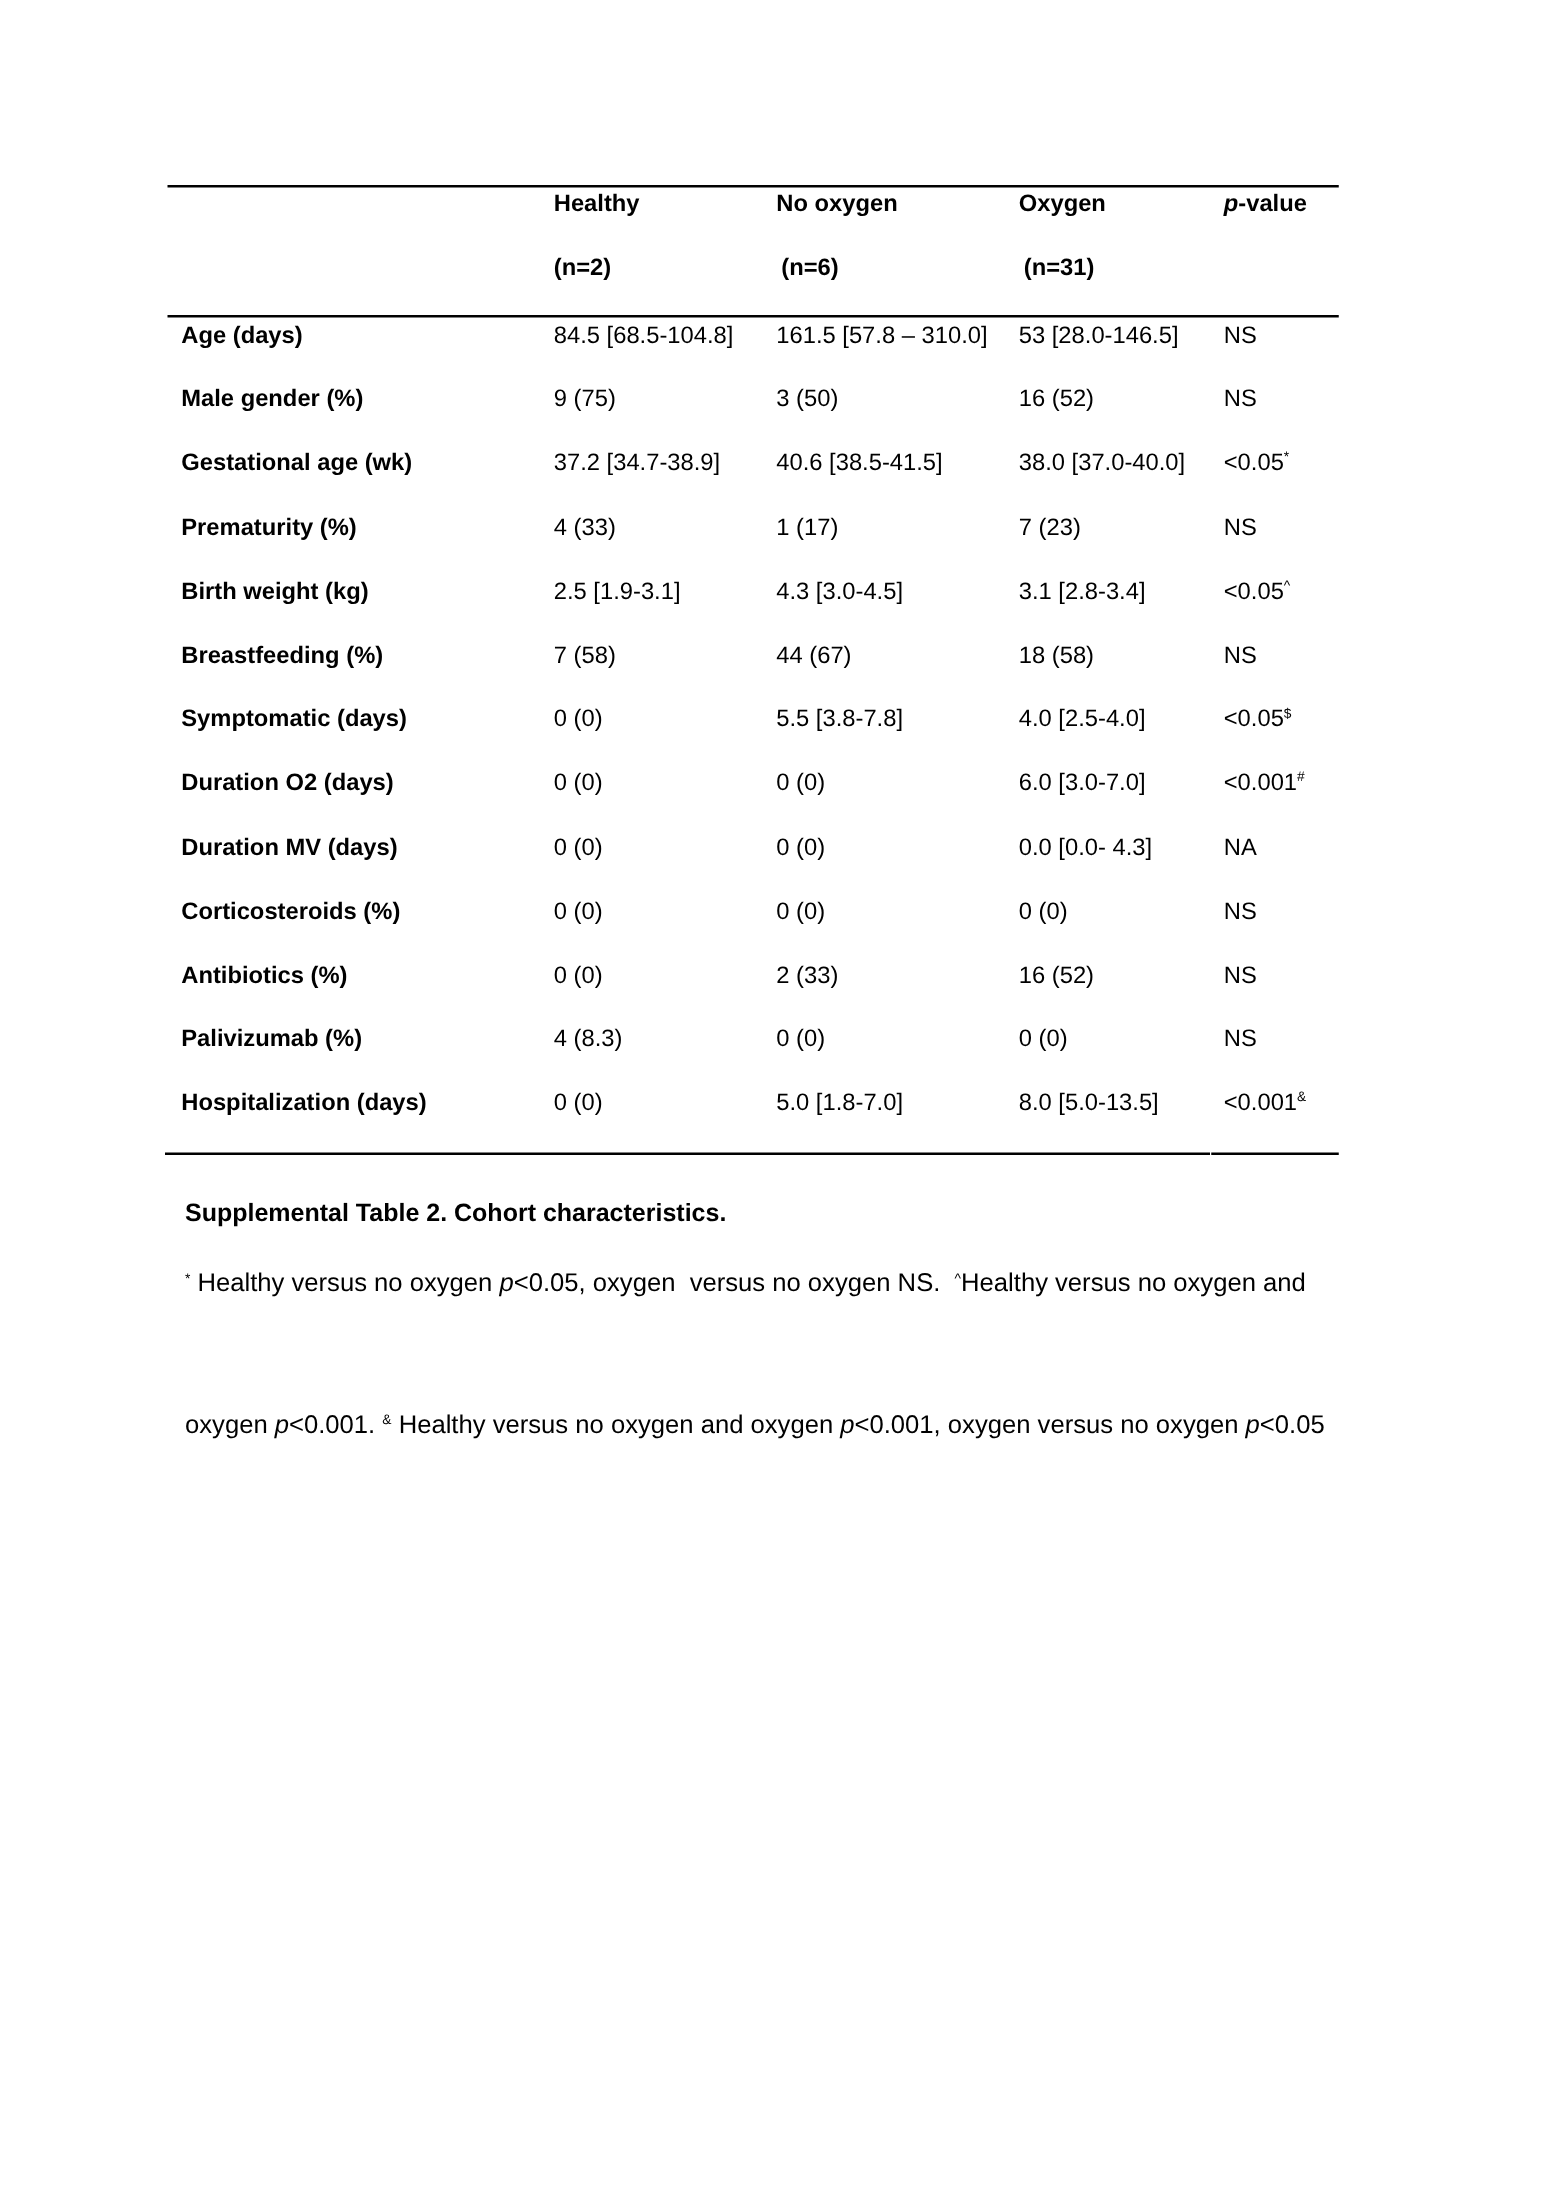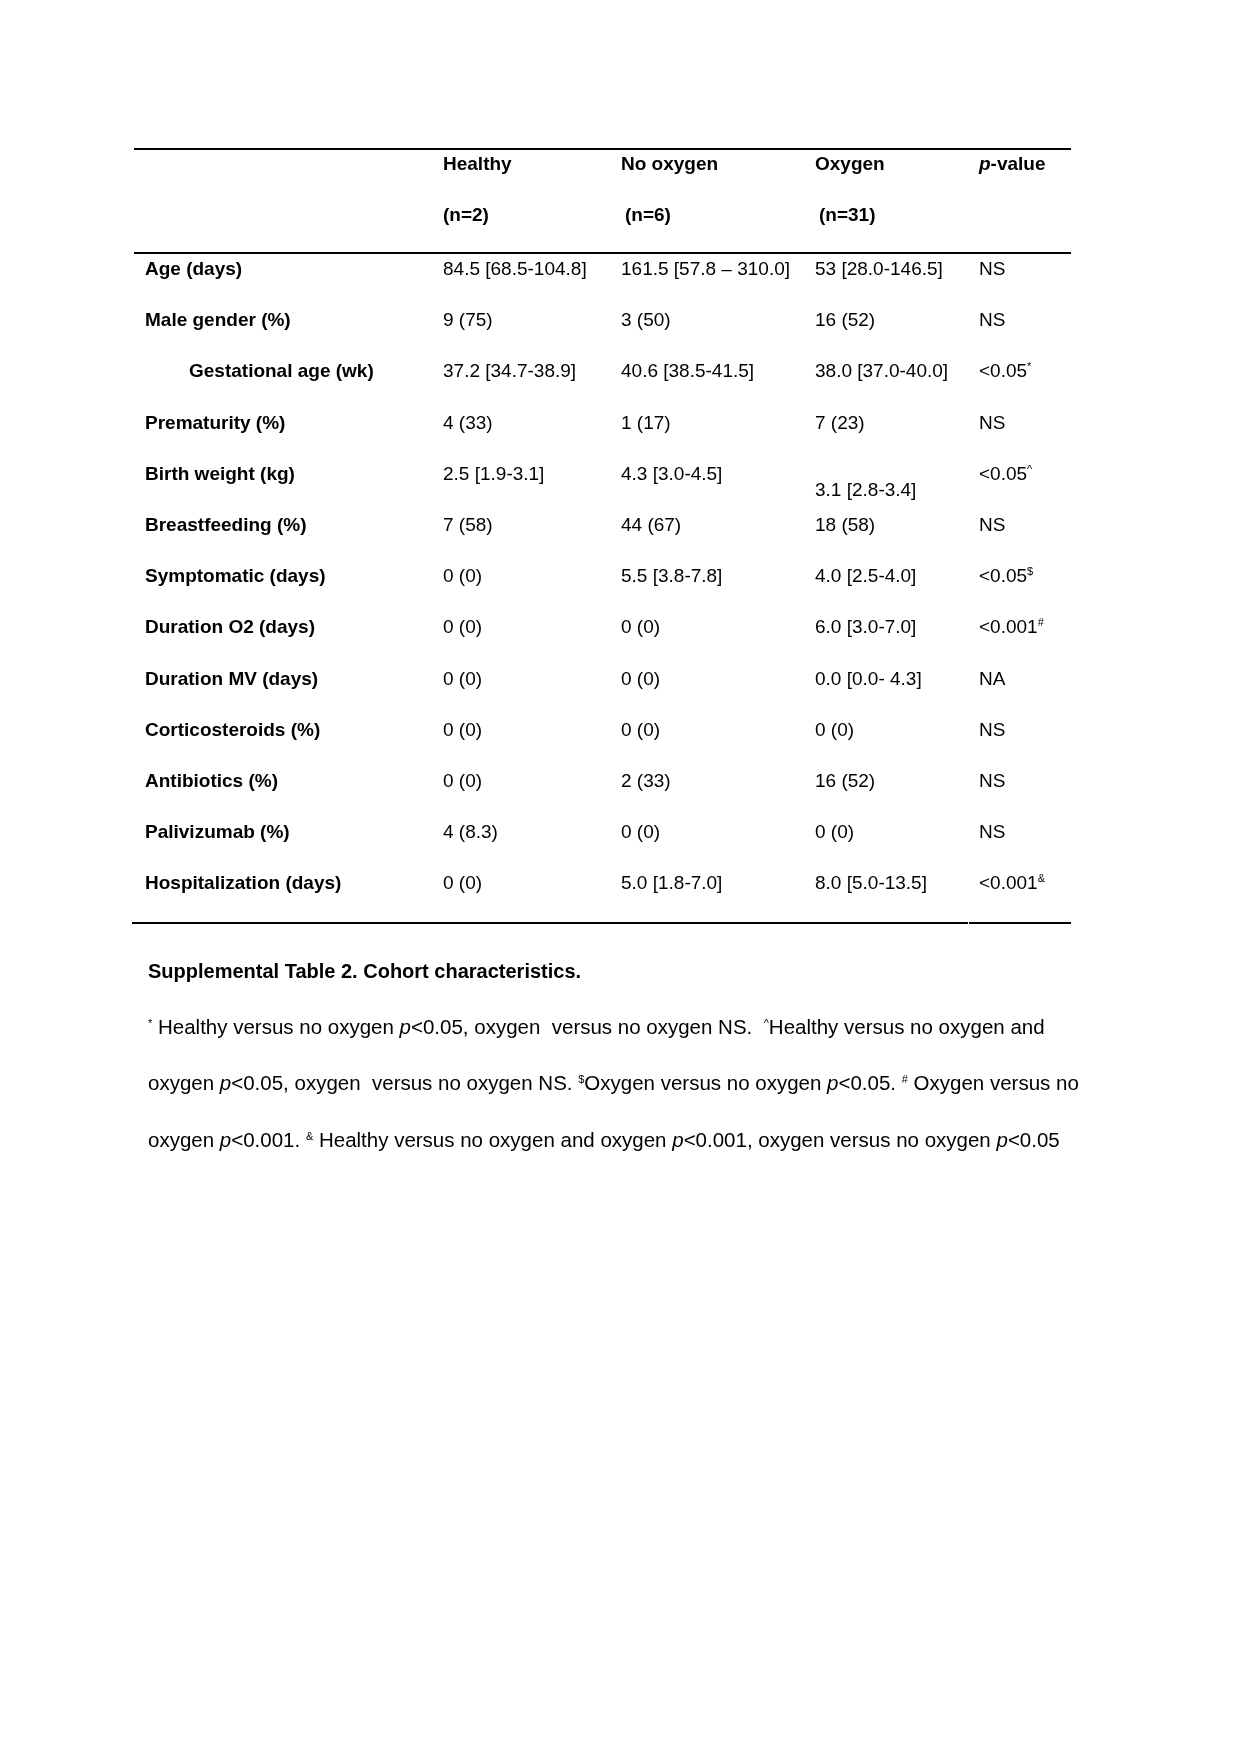--- a/index.html
+++ b/index.html
@@ -49,34 +49,34 @@
       <div class="cell col0 bold" style="top: 258px;">Age (days)</div>
       <div class="cell col1" style="top: 258px;">84.5 [68.5-104.8]</div>
       <div class="cell col2" style="top: 258px;">161.5 [57.8 – 310.0]</div>
       <div class="cell col3" style="top: 258px;">53 [28.0-146.5]</div>
       <div class="cell col4" style="top: 258px;"><span>NS</span></div>
       <div class="cell col0 bold" style="top: 309px;">Male gender (%)</div>
       <div class="cell col1" style="top: 309px;">9 (75)</div>
       <div class="cell col2" style="top: 309px;">3 (50)</div>
       <div class="cell col3" style="top: 309px;">16 (52)</div>
       <div class="cell col4" style="top: 309px;"><span>NS</span></div>
-      <div class="cell col0 bold" style="top: 360px; margin-left: 44px;">Gestational age  (wk)</div>
+      <div class="cell col0 bold" style="top: 360px;">Gestational age  (wk)</div>
       <div class="cell col1" style="top: 360px;">37.2 [34.7-38.9]</div>
       <div class="cell col2" style="top: 360px;">40.6 [38.5-41.5]</div>
       <div class="cell col3" style="top: 360px;">38.0 [37.0-40.0]</div>
       <div class="cell col4" style="top: 360px;"><span>&lt;0.05</span><sup>*</sup></div>
       <div class="cell col0 bold" style="top: 412px;">Prematurity (%)</div>
       <div class="cell col1" style="top: 412px;">4 (33)</div>
       <div class="cell col2" style="top: 412px;">1 (17)</div>
       <div class="cell col3" style="top: 412px;">7 (23)</div>
       <div class="cell col4" style="top: 412px;"><span>NS</span></div>
       <div class="cell col0 bold" style="top: 463px;">Birth weight (kg)</div>
       <div class="cell col1" style="top: 463px;">2.5 [1.9-3.1]</div>
       <div class="cell col2" style="top: 463px;">4.3 [3.0-4.5]</div>
-      <div class="cell col3" style="top: 463px; margin-top: 16px;">3.1 [2.8-3.4]</div>
+      <div class="cell col3" style="top: 463px;">3.1 [2.8-3.4]</div>
       <div class="cell col4" style="top: 463px;"><span>&lt;0.05</span><sup>^</sup></div>
       <div class="cell col0 bold" style="top: 514px;">Breastfeeding (%)</div>
       <div class="cell col1" style="top: 514px;">7 (58)</div>
       <div class="cell col2" style="top: 514px;">44 (67)</div>
       <div class="cell col3" style="top: 514px;">18 (58)</div>
       <div class="cell col4" style="top: 514px;"><span>NS</span></div>
       <div class="cell col0 bold" style="top: 565px;">Symptomatic (days)</div>
       <div class="cell col1" style="top: 565px;">0 (0)</div>
       <div class="cell col2" style="top: 565px;">5.5 [3.8-7.8]</div>
       <div class="cell col3" style="top: 565px;">4.0 [2.5-4.0]</div>
@@ -112,15 +112,14 @@
       <div class="cell col3" style="top: 872px;">8.0 [5.0-13.5]</div>
       <div class="cell col4" style="top: 872px;"><span>&lt;0.001</span><sup>&amp;</sup></div>
     </div>
 
   <div class="rule rule-bottom-a"></div>
   <div class="rule rule-bottom-b"></div>
 
   <div class="caption">Supplemental Table 2. Cohort characteristics.</div>
 
   <div class="foot" style="top:1015px"><sup>*</sup><span style="white-space: pre;"> Healthy versus no oxygen </span><i>p</i><span style="white-space: pre;">&lt;0.05, oxygen  versus no oxygen NS.  </span><sup>^</sup><span style="white-space: pre;">Healthy versus no oxygen and</span></div>
-  <div class="foot" style="top:1071px"><span style="white-space: pre;">oxygen </span><i>p</i><span style="white-space: pre;">&lt;0.05, oxygen  versus no oxygen NS. </span><sup>$</sup><span style="white-space: pre;">Oxygen versus no oxygen </span><i>p</i><span style="white-space: pre;">&lt;0.05. </span><sup>#</sup><span style="white-space: pre;"> Oxygen versus no</span></div>
   <div class="foot" style="top:1128px"><span style="white-space: pre;">oxygen </span><i>p</i><span style="white-space: pre;">&lt;0.001. </span><sup>&amp;</sup><span style="white-space: pre;"> Healthy versus no oxygen and oxygen </span><i>p</i><span style="white-space: pre;">&lt;0.001, oxygen versus no oxygen </span><i>p</i><span style="white-space: pre;">&lt;0.05</span></div>
 </div>
 
 </body></html>

